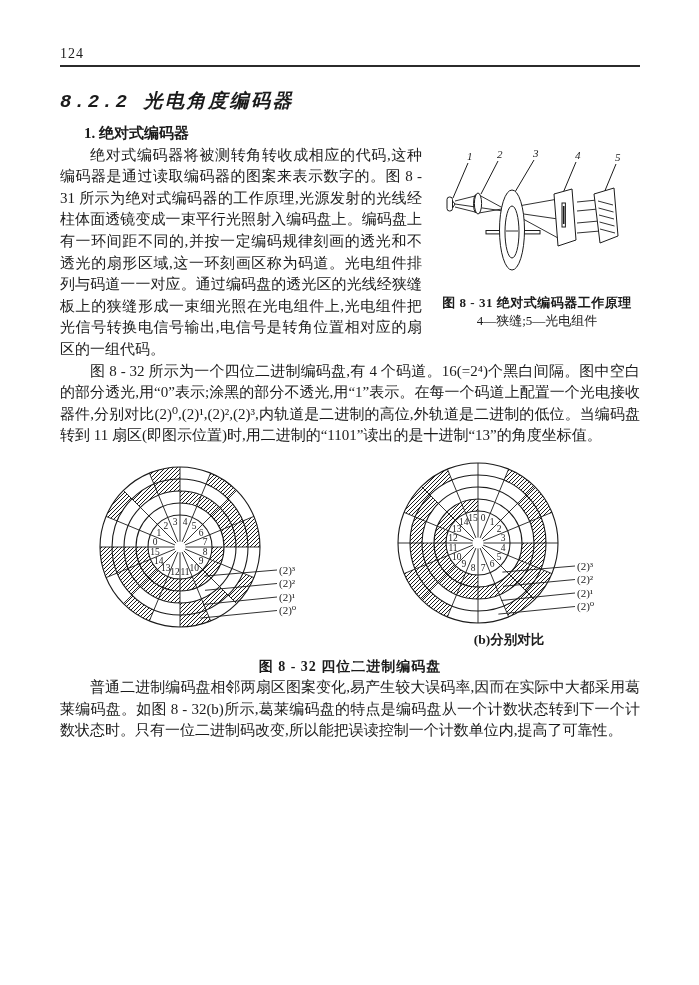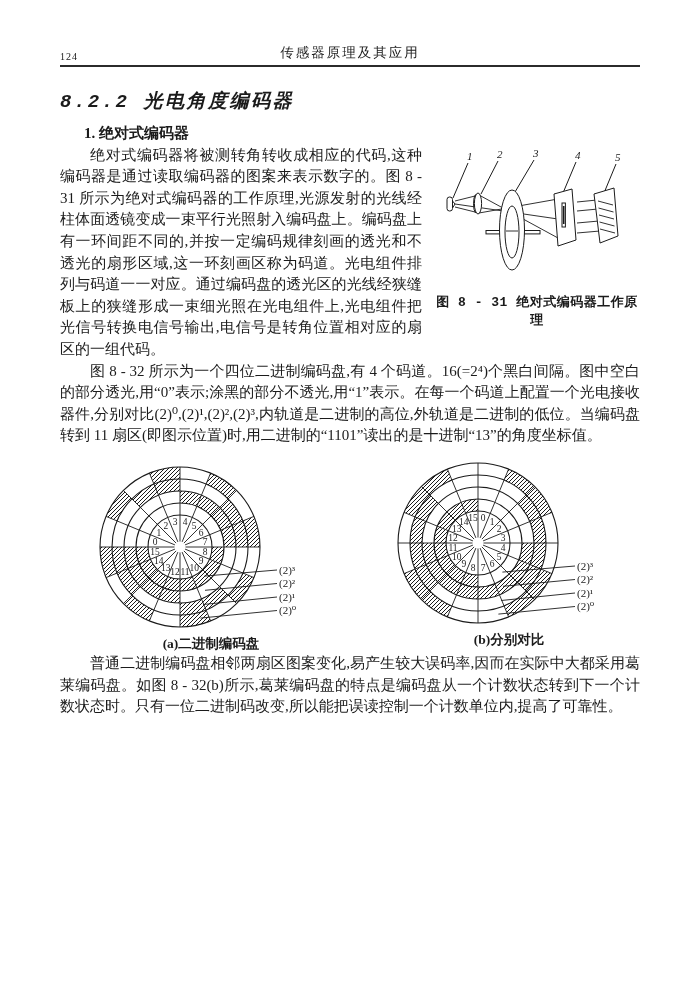--- a/index.html
+++ b/index.html
@@ -8,21 +8,21 @@
     width:699px;height:985px;
     background:#fff;
     color:#1b1b1b;
     font-family:"Liberation Serif","DejaVu Serif",serif;
     overflow:hidden;
     box-sizing:border-box;
     padding:42px 59px 0 60px;
   }
   
   .hdr{display:flex;align-items:flex-end;position:relative;height:20px;}
-  .hdr .pageno{font-size:10px;letter-spacing:1px;}
+  .hdr .pageno{font-size:14px;letter-spacing:1px;}
   .hdr .rtitle{position:absolute;left:0;right:0;text-align:center;font-size:13.5px;letter-spacing:2px;}
   .hdr-rule{border-bottom:2px solid #2b2b2b;margin-top:3px;}
   
   .sec-heading{
     margin:21px 0 0 0;
     font-size:19px;font-weight:bold;font-style:italic;
     letter-spacing:2.5px;
     font-family:Liberation Mono, monospace;
   }
   .body-text{margin-top:9px;}
@@ -33,21 +33,21 @@
   p.subhead{
     margin:0;font-size:15px;line-height:21.6px;font-weight:bold;
     text-indent:1.6em;
   }
   
   .fig31{
     float:right;width:206px;margin:3px 0 2px 12px;
     font-size:13px;text-align:center;
   }
   .fig31 svg{display:block;}
-  .fig31 .cap1{font-weight:bold;line-height:18px;letter-spacing:0.5px;font-family:Liberation Mono, monospace;}
+  .fig31 .cap1{font-weight:bold;line-height:18px;letter-spacing:0.5px;}
   .fig31 .cap2{line-height:17px;}
   
   .fig32{margin-top:14px;}
   .fig32-row{display:flex;}
   .diskfig{text-align:center;}
   .diskfig.a{margin-left:28px;}
   .diskfig.b{margin-left:52px;margin-top:-4px;}
   .diskfig .subcap{font-size:13.5px;font-weight:bold;line-height:18px;}
   .fig32 .maincap{
     text-align:center;font-size:14px;font-weight:bold;
@@ -56,21 +56,20 @@
   .after-fig{margin-top:10px;}
   svg text{font-family:"Liberation Serif","DejaVu Serif",serif;fill:#1b1b1b;}
 </style>
 </head>
 <body>
 
 <div class="page">
 
   <div class="hdr">
     <span class="pageno">124</span>
-    <span class="rtitle">传感器原理及其应用</span>
   </div>
   <div class="hdr-rule"></div>
 
   <div class="sec-heading">8.2.2  光电角度编码器</div>
 
   <div class="body-text">
     <p class="subhead">1. 绝对式编码器</p>
 
     <div class="fig31">
       <svg width="206" height="146" viewBox="0 0 206 146">
@@ -122,20 +121,21 @@
         </g>
         <g font-size="11" font-style="italic">
           <text x="33" y="12">1</text>
           <text x="63" y="10">2</text>
           <text x="99" y="9">3</text>
           <text x="141" y="11">4</text>
           <text x="181" y="13">5</text>
         </g>
       </svg>
       <div class="cap1">图 8 - 31  绝对式编码器工作原理</div>
+      <div class="cap2">4—狭缝;5—光电组件</div>
     </div>
 
     <p class="para">绝对式编码器将被测转角转收成相应的代码,这种编码器是通过读取编码器的图案来表示数字的。图 8 - 31 所示为绝对式编码器的工作原理,光源发射的光线经柱体面透镜变成一束平行光照射入编码盘上。编码盘上有一环间距不同的,并按一定编码规律刻画的透光和不透光的扇形区域,这一环刻画区称为码道。光电组件排列与码道一一对应。通过编码盘的透光区的光线经狭缝板上的狭缝形成一束细光照在光电组件上,光电组件把光信号转换电信号输出,电信号是转角位置相对应的扇区的一组代码。</p>
     <p class="para">图 8 - 32 所示为一个四位二进制编码盘,有 4 个码道。16(=2⁴)个黑白间隔。图中空白的部分透光,用“0”表示;涂黑的部分不透光,用“1”表示。在每一个码道上配置一个光电接收器件,分别对比(2)⁰,(2)¹,(2)²,(2)³,内轨道是二进制的高位,外轨道是二进制的低位。当编码盘转到 11 扇区(即图示位置)时,用二进制的“1101”读出的是十进制“13”的角度坐标值。</p>
 
     <div class="fig32">
       <div class="fig32-row">
         <div class="diskfig a">
           <svg id="disk-a" width="246" height="170" viewBox="0 0 246 170">
               <defs>
@@ -214,21 +214,20 @@
               <text x="67.0" y="94.2" font-size="9.5" text-anchor="middle">15</text>
               <line x1="189" y1="109" x2="116.4" y2="115.1" stroke="#1b1b1b" stroke-width="0.9"></line>
               <text x="191" y="112.8" font-size="11">(2)³</text>
               <line x1="189" y1="122.5" x2="117.0" y2="129.3" stroke="#1b1b1b" stroke-width="0.9"></line>
               <text x="191" y="126.3" font-size="11">(2)²</text>
               <line x1="189" y1="136" x2="115.2" y2="143.5" stroke="#1b1b1b" stroke-width="0.9"></line>
               <text x="191" y="139.8" font-size="11">(2)¹</text>
               <line x1="189" y1="149.5" x2="112.4" y2="157.1" stroke="#1b1b1b" stroke-width="0.9"></line>
               <text x="191" y="153.3" font-size="11">(2)⁰</text>
             </svg>
-          <div class="subcap">(a)二进制编码盘</div>
         </div>
         <div class="diskfig b">
           <svg id="disk-b" width="246" height="170" viewBox="0 0 246 170">
               <defs>
                 <pattern id="disk-b-hatch" width="4" height="4" patternUnits="userSpaceOnUse">
                   <path d="M-1,1 l2,-2 M0,4 l4,-4 M3,5 l2,-2" stroke="#1b1b1b" stroke-width="1"></path>
                 </pattern>
               </defs>
               <path d="M122.61 12.09 A80 80 0 0 1 148.57 29.43 L140.08 37.92 A68 68 0 0 0 118.02 23.18 Z" fill="url(#disk-b-hatch)" stroke="none"></path>
               <path d="M140.08 37.92 A68 68 0 0 1 154.82 59.98 L143.74 64.57 A56 56 0 0 0 131.60 46.40 Z" fill="url(#disk-b-hatch)" stroke="none"></path>
@@ -304,18 +303,19 @@
               <line x1="189" y1="122.5" x2="117.0" y2="129.3" stroke="#1b1b1b" stroke-width="0.9"></line>
               <text x="191" y="126.3" font-size="11">(2)²</text>
               <line x1="189" y1="136" x2="115.2" y2="143.5" stroke="#1b1b1b" stroke-width="0.9"></line>
               <text x="191" y="139.8" font-size="11">(2)¹</text>
               <line x1="189" y1="149.5" x2="112.4" y2="157.1" stroke="#1b1b1b" stroke-width="0.9"></line>
               <text x="191" y="153.3" font-size="11">(2)⁰</text>
             </svg>
           <div class="subcap">(b)分别对比</div>
         </div>
       </div>
+      <div class="maincap">图 8 - 32  四位二进制编码盘</div>
     </div>
 
     <p class="para after-fig">普通二进制编码盘相邻两扇区图案变化,易产生较大误码率,因而在实际中大都采用葛莱编码盘。如图 8 - 32(b)所示,葛莱编码盘的特点是编码盘从一个计数状态转到下一个计数状态时。只有一位二进制码改变,所以能把误读控制一个计数单位内,提高了可靠性。</p>
   </div>
 
 </div>
 
 </body></html>

